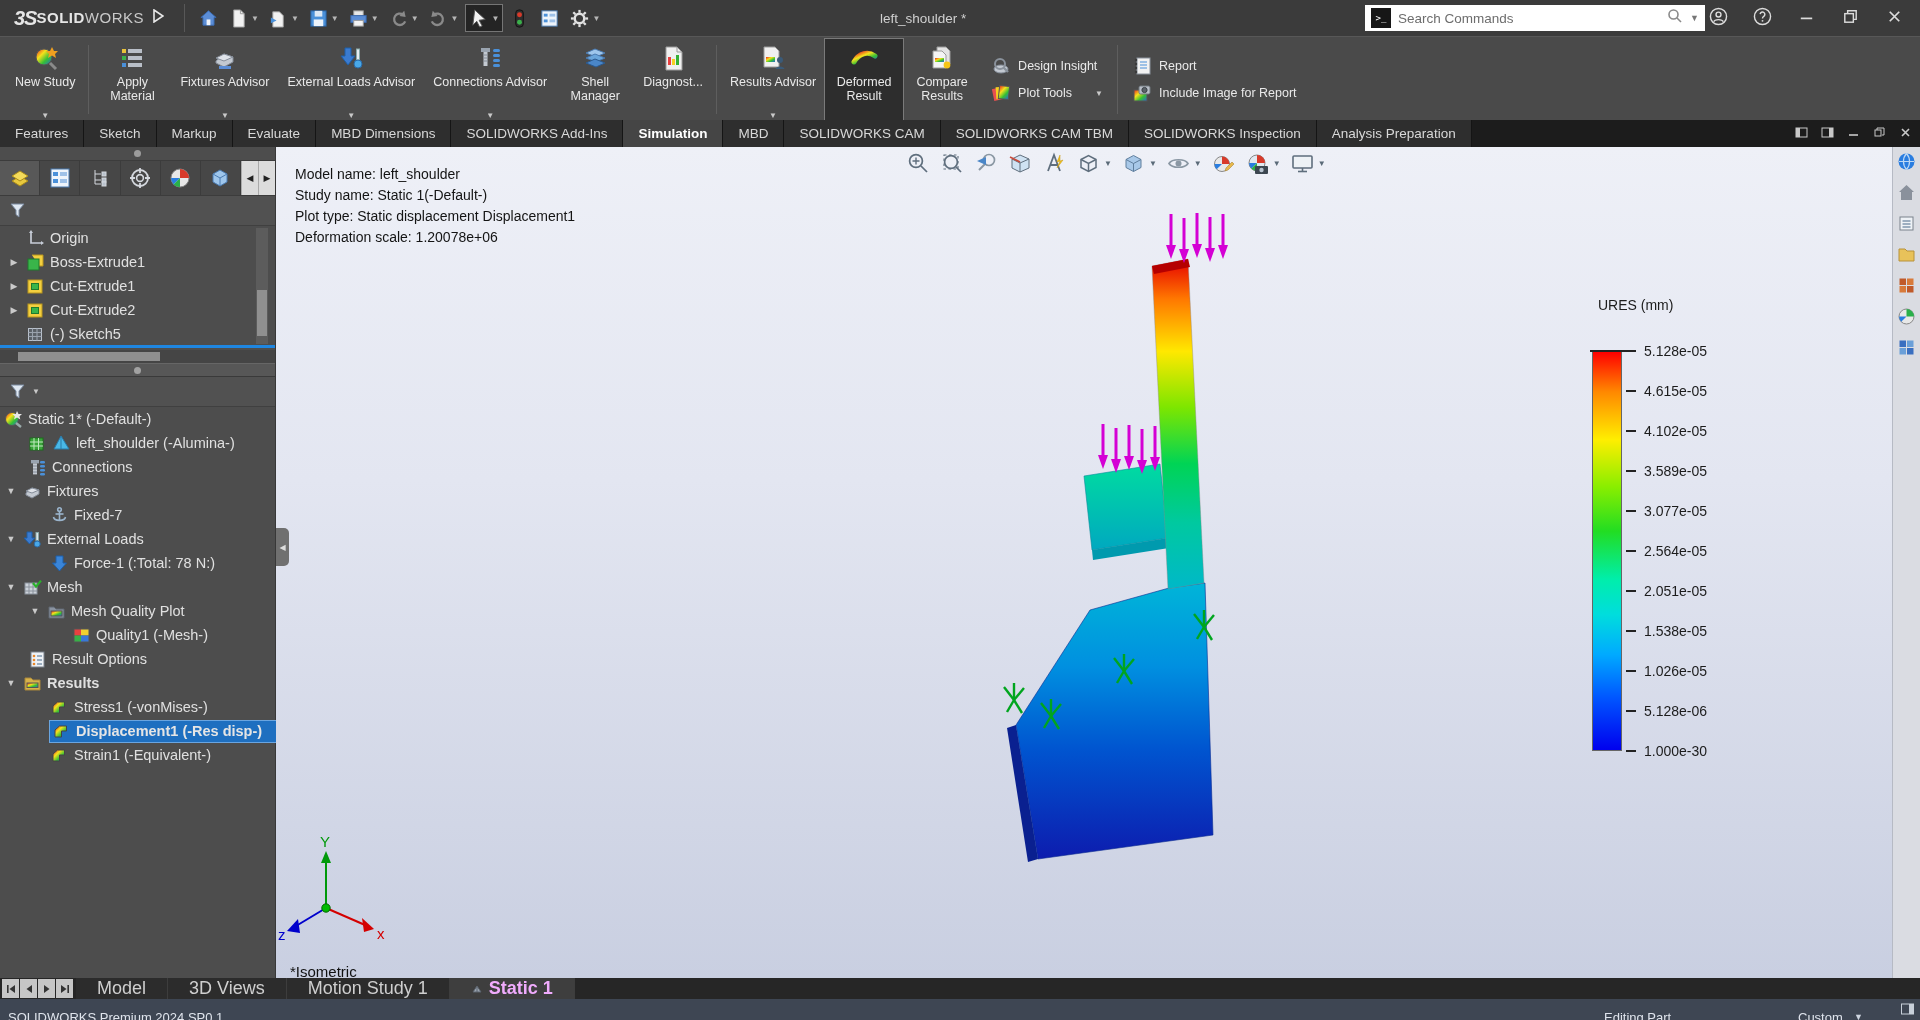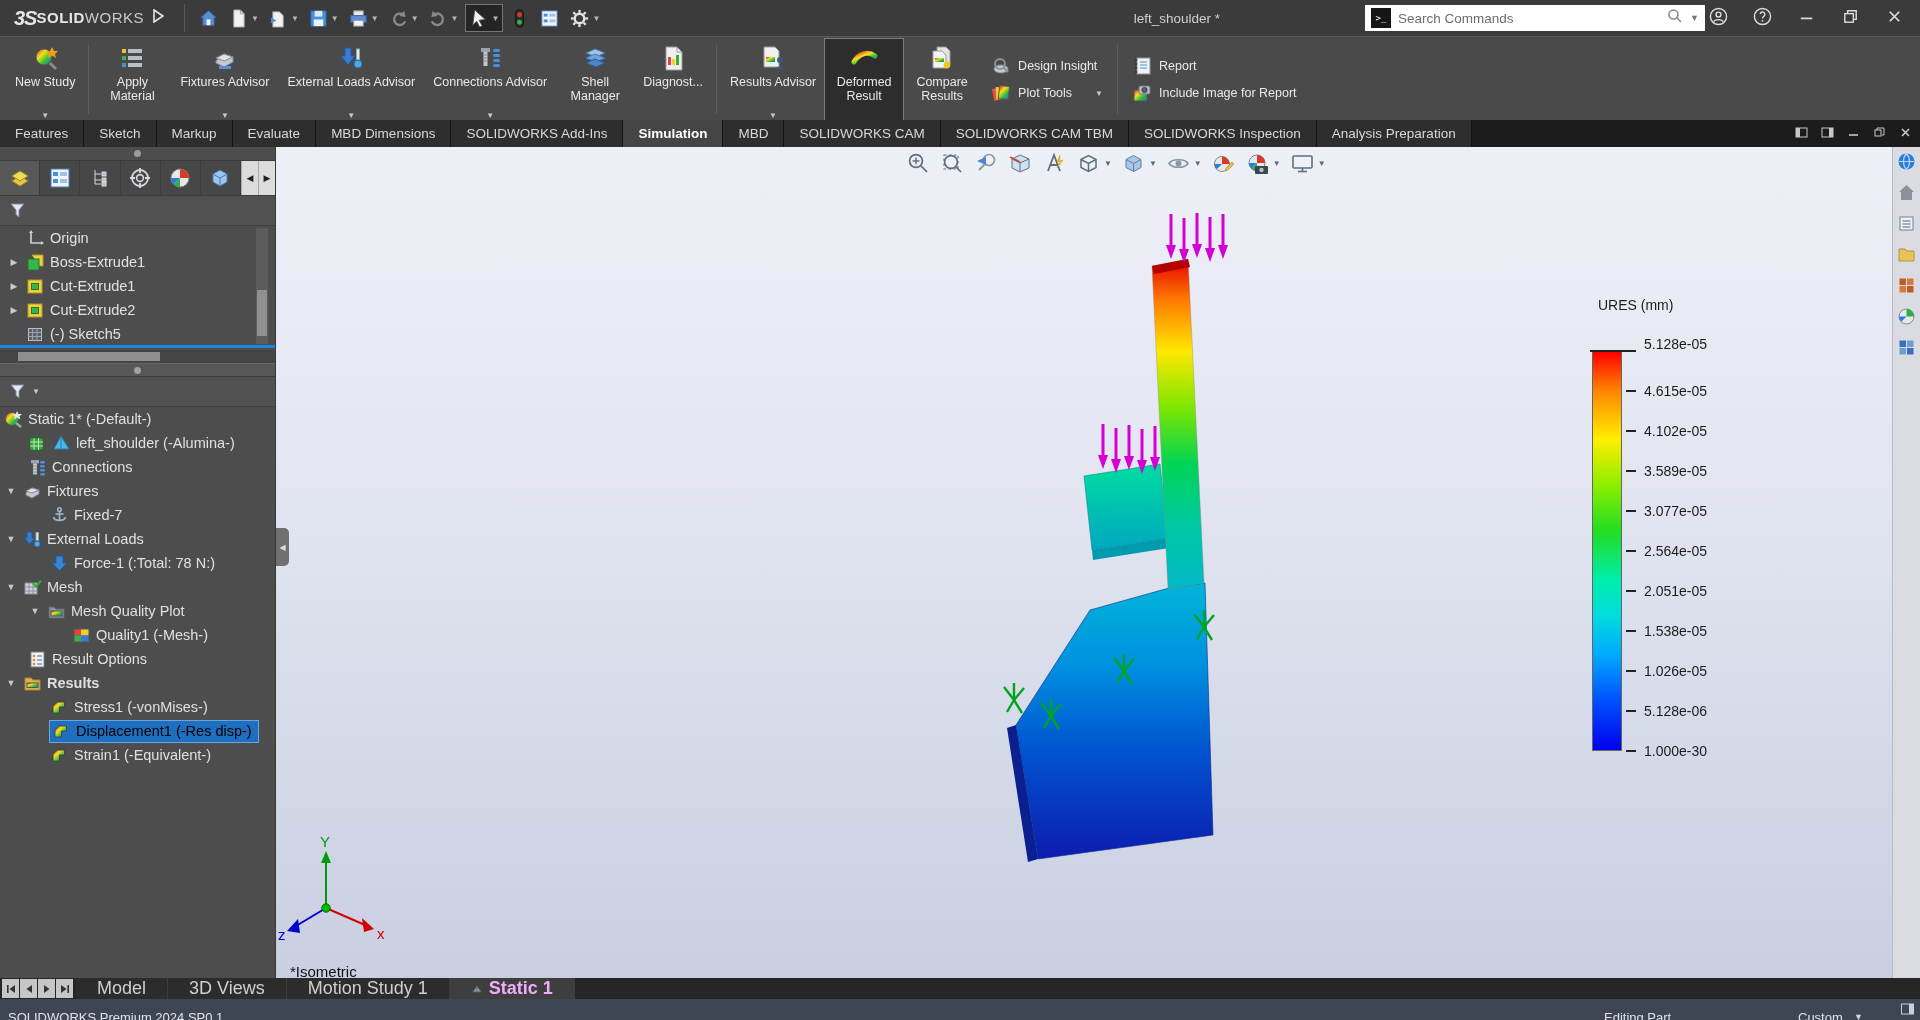--- a/index.html
+++ b/index.html
@@ -11,21 +11,21 @@
 .logo-mark{font-style:italic;font-weight:bold;font-size:20px;letter-spacing:-1px}
 .logo-solid{font-weight:bold;font-size:15px;letter-spacing:.5px}
 .logo-works{font-weight:normal;font-size:15px;color:#c9c9c9;letter-spacing:.5px}
 .logo-arrow{margin-left:8px}
 .tb-sep{width:1px;height:28px;background:#585858;margin:0 10px}
 .qbar{display:flex;align-items:center;gap:3px}
 .qbtn{display:flex;align-items:center;height:28px;padding:0 3px}
 .qbtn svg{width:21px;height:21px}
 .qcaret{font-size:8px;color:#b5b5b5;margin-left:2px}
 .qactive{background:#242424;border:1px solid #757575}
-.doc-title{position:absolute;left:880px;width:340px;text-align:right;font-size:13.5px;color:#cfcfcf}
+.doc-title{position:absolute;left:880px;width:340px;text-align:left;font-size:13.5px;color:#cfcfcf}
 .search{position:absolute;left:1365px;top:5px;width:340px;height:26px;background:#fff;display:flex;align-items:center;padding:0 6px;gap:7px}
 .search-glyph{width:20px;height:20px;background:#161616;color:#fff;font-family:"DejaVu Sans Mono",monospace;font-size:9px;display:flex;align-items:center;justify-content:center;flex:none}
 .search input{flex:1;border:none;outline:none;font-size:13.5px;color:#444;background:transparent;font-family:"Liberation Sans",sans-serif}
 .search input::placeholder{color:#6d6d6d}
 .search-caret{font-size:9px;color:#777}
 .tb-right{position:absolute;right:0;top:0;height:36px;display:flex;align-items:center;gap:25px;padding-right:16px}
 .tb-right svg{width:19px;height:19px}
 
 .ribbon{position:absolute;left:0;top:36px;width:100%;height:84px;background:#4a4a4a;border-top:1px solid #575757;display:flex;align-items:stretch;padding:2px 4px 0 6px}
 .rbtn{position:relative;display:flex;flex-direction:column;align-items:center;justify-content:flex-start;gap:3px;padding:6px 9px 12px;color:#e9e9e9;font-size:12.5px;line-height:1.15;text-align:center}
@@ -65,21 +65,21 @@
 .ticon svg{width:19px;height:19px}
 .bold{font-weight:bold}
 .tree1wrap{position:relative}
 .v1track{position:absolute;right:7px;top:2px;width:12px;height:116px;background:#5c5c5c}
 .v1thumb{position:absolute;left:1px;top:62px;width:10px;height:46px;background:#909090}
 .sel-underline{position:absolute;left:0;right:0;bottom:-2px;height:3px;background:#1f86e0}
 .hscroll{height:13px;background:#454545;margin-top:4px;position:relative}
 .hthumb{position:absolute;left:18px;top:2px;width:142px;height:9px;background:#8f8f8f}
 .splitbar{height:14px;background:#575757;border-top:1px solid #666;border-bottom:1px solid #3a3a3a;display:flex;align-items:center;justify-content:center}
 .splitbar::after{content:"";width:7px;height:7px;border-radius:50%;background:#a2a2a2}
-.selbox{display:flex;align-items:center;gap:5px;background:#1e6fc0;outline:1px solid #6aa5e0;padding:1px 6px 1px 2px;color:#000000;font-weight:normal}
+.selbox{display:flex;align-items:center;gap:5px;background:#1e6fc0;outline:1px solid #6aa5e0;padding:1px 17px 1px 2px;color:#e5e5e5;font-weight:bold}
 .collapse-tab{position:absolute;left:276px;top:381px;width:13px;height:38px;background:#707070;border-radius:0 5px 5px 0;display:flex;align-items:center;justify-content:center;color:#ddd;font-size:8px;z-index:5}
 
 .viewport{flex:1;position:relative;background:linear-gradient(180deg,#eef0f7 0%,#e3e6f1 40%,#c9cfe1 100%);overflow:hidden}
 .model3d{position:absolute;inset:0;width:100%;height:100%}
 .vinfo{position:absolute;left:19px;top:17px;font-size:14px;color:#141414;line-height:21px}
 .hud{position:absolute;left:630px;top:4px;display:flex;align-items:center;gap:9px}
 .hudbtn{display:flex;align-items:center;gap:3px}
 .hudbtn svg{width:25px;height:25px}
 .hudcaret{font-size:8px;color:#5a6a78}
 .legend{position:absolute;left:1316px;top:150px;width:210px;color:#1c1c1c}
@@ -800,20 +800,26 @@
           <line x1="50" y1="761" x2="89" y2="778" stroke="#d40000" stroke-width="2"></line>
           <polygon points="86,771 88,785 98,782" fill="#d40000"></polygon>
           <text x="101" y="792" fill="#d40000">x</text>
           <line x1="50" y1="761" x2="20" y2="779" stroke="#0000cc" stroke-width="2"></line>
           <polygon points="22,772 24,786 11,784" fill="#0000cc"></polygon>
           <text x="2" y="793" fill="#0000cc">z</text>
           <circle cx="50" cy="761" r="4.2" fill="#00bb00" stroke="#056605"></circle>
         </g>
       </svg>
 
+      <div class="vinfo">
+        <div>Model name: left_shoulder</div>
+        <div>Study name: Static 1(-Default-)</div>
+        <div>Plot type: Static displacement Displacement1</div>
+        <div>Deformation scale: 1.20078e+06</div>
+      </div>
 
       <div class="hud">
         <span class="hudbtn">
             <svg viewBox="0 0 25 25" fill="none" stroke="#5f6e7d" stroke-width="1.7">
               <circle cx="10" cy="10" r="6.4"></circle>
               <line x1="15" y1="15" x2="21" y2="21"></line>
               <path d="M10 6.5v7M6.5 10h7" stroke-width="1.4"></path>
             </svg>
           </span>
         <span class="hudbtn">
@@ -902,21 +908,21 @@
         <div class="ltick" style="top:93px"></div>
         <div class="ltick" style="top:133px"></div>
         <div class="ltick" style="top:173px"></div>
         <div class="ltick" style="top:213px"></div>
         <div class="ltick" style="top:253px"></div>
         <div class="ltick" style="top:293px"></div>
         <div class="ltick" style="top:333px"></div>
         <div class="ltick" style="top:373px"></div>
         <div class="ltick" style="top:413px"></div>
         <div class="ltick" style="top:453px"></div>
-        <div class="llabel" style="top:39px">5.128e-05</div>
+        <div class="llabel" style="top:46px">5.128e-05</div>
         <div class="llabel" style="top:86px">4.615e-05</div>
         <div class="llabel" style="top:126px">4.102e-05</div>
         <div class="llabel" style="top:166px">3.589e-05</div>
         <div class="llabel" style="top:206px">3.077e-05</div>
         <div class="llabel" style="top:246px">2.564e-05</div>
         <div class="llabel" style="top:286px">2.051e-05</div>
         <div class="llabel" style="top:326px">1.538e-05</div>
         <div class="llabel" style="top:366px">1.026e-05</div>
         <div class="llabel" style="top:406px">5.128e-06</div>
         <div class="llabel" style="top:446px">1.000e-30</div>

